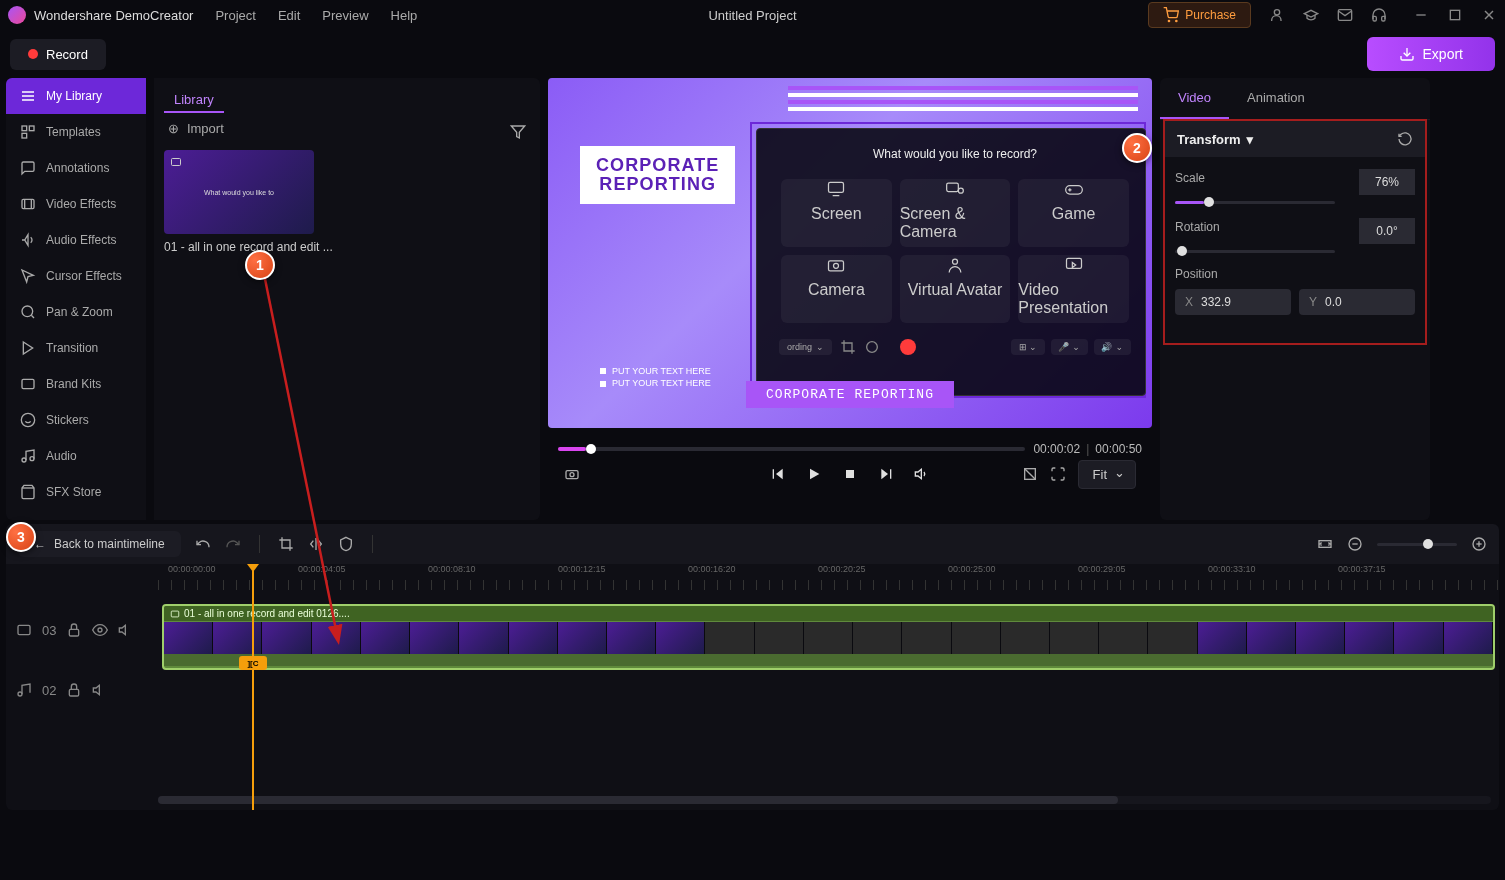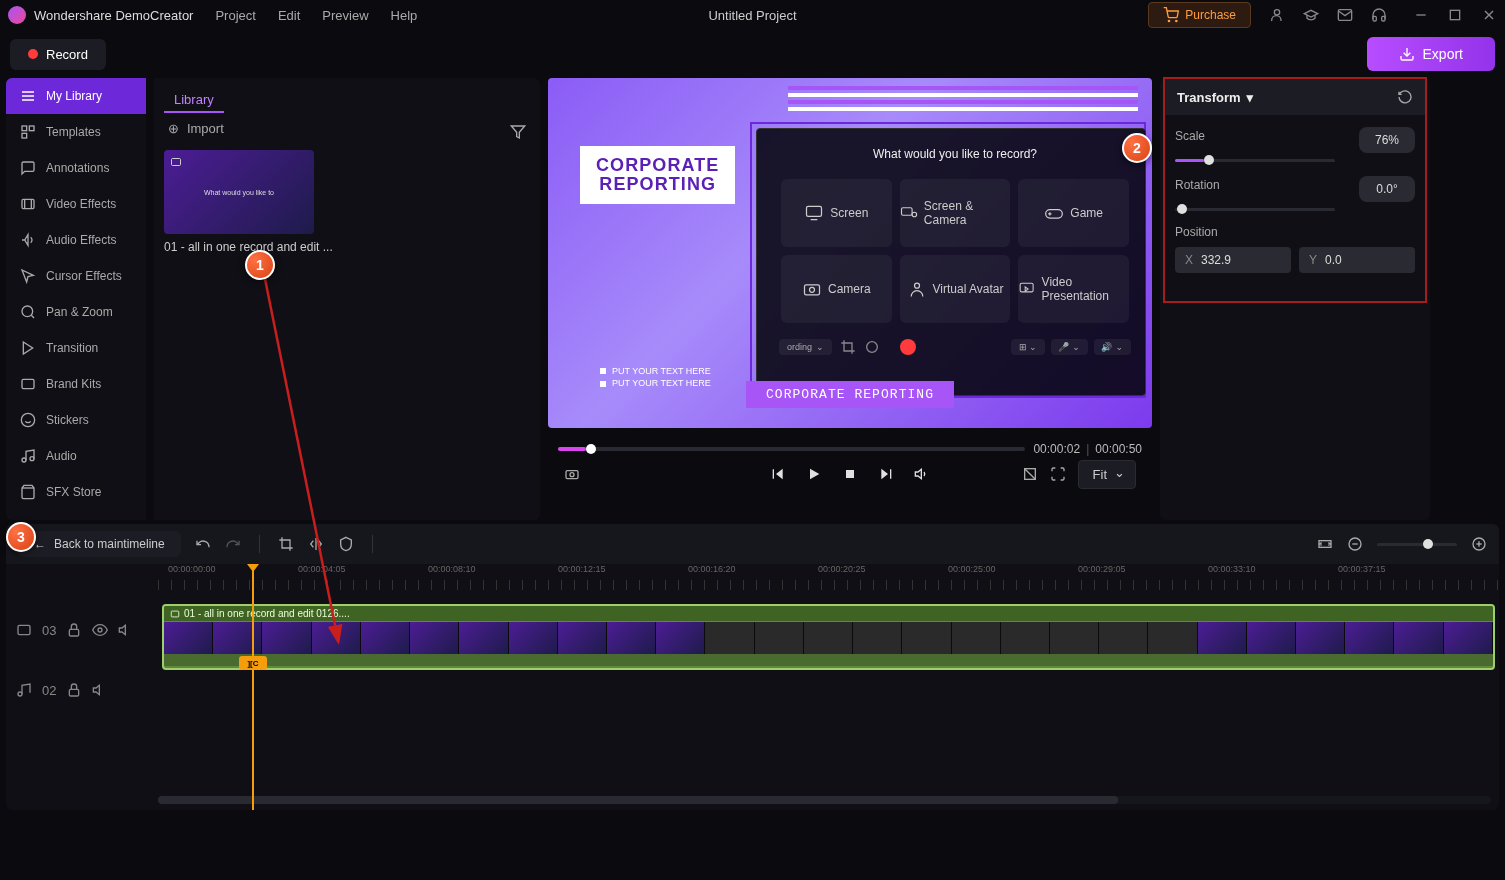--- a/index.html
+++ b/index.html
@@ -41,21 +41,21 @@
 .clip-thumb { width: 150px; height: 84px; background: linear-gradient(135deg, #4c1d95, #1e1b4b); border-radius: 4px; margin-top: 6px; display: flex; align-items: center; justify-content: center; font-size: 7px; color: #ddd; position: relative; }
 .clip-name { margin-top: 6px; color: #ccc; font-size: 12px; }
 
 
 .preview-panel { width: 604px; display: flex; flex-direction: column; gap: 8px; }
 .preview-canvas { height: 350px; background: linear-gradient(135deg, #8b5cf6 0%, #a78bfa 40%, #7c3aed 100%); border-radius: 4px; position: relative; overflow: hidden; }
 .corp-box { position: absolute; left: 32px; top: 68px; background: #fff; padding: 10px 16px; color: #5b21b6; font-weight: 800; font-size: 18px; line-height: 1.05; text-align: center; letter-spacing: 0.06em; }
 .record-overlay { position: absolute; right: 6px; top: 50px; width: 390px; height: 268px; background: rgba(5,5,12,0.88); border: 1px solid #333; border-radius: 4px; padding: 10px 10px 6px 18px; }
 .ov-title { text-align: center; color: #eee; font-size: 12px; margin-bottom: 18px; margin-top: 8px; }
 .ov-grid { display: grid; grid-template-columns: repeat(3, 1fr); gap: 8px; padding: 0 6px; }
-.ov-card { background: rgba(255,255,255,0.05); border-radius: 6px; height: 68px; display: flex; flex-direction: row; align-items: center; justify-content: center; gap: 6px; color: #ccc; font-size: 12px; }
+.ov-card { background: rgba(255,255,255,0.05); border-radius: 6px; height: 68px; display: flex; flex-direction: column; align-items: center; justify-content: flex-start; gap: 6px; color: #ccc; font-size: 16px; }
 .ov-card svg { width: 20px; height: 20px; }
 .ov-toolbar { display: flex; align-items: center; gap: 8px; margin-top: 12px; padding: 4px; }
 .ov-pill { background: rgba(255,255,255,0.06); border-radius: 4px; padding: 3px 8px; font-size: 9px; color: #aaa; display: flex; align-items: center; gap: 4px; }
 .ov-rec { width: 16px; height: 16px; border-radius: 50%; background: #ff3b3b; margin-left: 12px; }
 .corp-label { position: absolute; bottom: 20px; left: 50%; transform: translateX(-50%); background: #a855f7; color: #fff; padding: 6px 20px; font-size: 13px; letter-spacing: 0.08em; font-family: Liberation Mono, monospace; }
 .put-text { position: absolute; left: 52px; bottom: 38px; color: #fff; font-size: 9px; line-height: 1.4; }
 .bars-top { position: absolute; right: 14px; top: 8px; width: 350px; }
 .bars-top .bar { height: 4px; background: #fff; margin-bottom: 3px; }
 .bars-top .bar.p { background: #a855f7; }
 .sel-box { position: absolute; right: 6px; top: 44px; width: 396px; height: 276px; border: 2px solid #6d28d9; pointer-events: none; }
@@ -81,21 +81,21 @@
 .props-body { padding: 0; }
 .transform-box { border: 2px solid #a51d1d; margin: -1px 3px 3px 3px; padding: 10px 10px 14px 10px; }
 .t-head { display: flex; align-items: center; justify-content: space-between; background: #1c1c24; margin: -10px -10px 12px -10px; padding: 10px 12px; font-weight: bold; }
 .t-head-left { display: flex; align-items: center; gap: 6px; color: #eee; font-size: 13px; }
 .prop-row { margin-bottom: 14px; }
 .prop-label { color: #aaa; font-size: 12px; margin-bottom: 8px; }
 .prop-inline { display: flex; align-items: center; justify-content: space-between; }
 .slider { flex: 1; height: 3px; background: #2a2a33; border-radius: 2px; position: relative; margin-right: 12px; }
 .slider-fill { position: absolute; left: 0; top: 0; height: 100%; background: #a855f7; border-radius: 2px; }
 .slider-thumb { position: absolute; top: -4px; width: 10px; height: 10px; border-radius: 50%; background: #e0e0e0; }
-.val-box { background: #2a2a33; color: #ddd; padding: 6px 12px; border-radius: 8px; min-width: 56px; text-align: center; font-size: 12px; }
+.val-box { background: #2a2a33; color: #ddd; padding: 6px 12px; border-radius: 0; min-width: 56px; text-align: center; font-size: 12px; }
 .pos-row { display: flex; gap: 8px; }
 .pos-input { flex: 1; background: #2a2a33; border-radius: 4px; padding: 6px 10px; color: #ddd; font-size: 12px; display: flex; gap: 8px; }
 .pos-input span:first-child { color: #888; }
 
 
 .tl-area { height: 300px; padding: 4px 6px; position: relative; }
 .tl-toolbar { height: 40px; background: #16161d; border-radius: 6px 6px 0 0; display: flex; align-items: center; padding: 0 12px; gap: 14px; }
 .back-btn { background: #1c1c24; border-radius: 6px; padding: 6px 16px; color: #ccc; display: flex; align-items: center; gap: 8px; cursor: pointer; font-size: 12px; }
 .tl-sep { width: 1px; height: 18px; background: #333; margin: 0 4px; }
 .tl-toolbar-right { margin-left: auto; display: flex; align-items: center; gap: 14px; }
@@ -446,20 +446,24 @@
           <svg class="ic" viewBox="0 0 24 24" fill="none" stroke="currentColor" stroke-width="2">
               <path d="M8 3H5a2 2 0 0 0-2 2v3M16 3h3a2 2 0 0 1 2 2v3M8 21H5a2 2 0 0 1-2-2v-3M16 21h3a2 2 0 0 0 2-2v-3"></path>
             </svg>
           <div class="fit-dd"><span>Fit</span></div>
         </div>
       </div>
     </div>
   </div>
 
   <div class="props-panel">
+    <div class="props-tabs">
+      <div class="props-tab active">Video</div>
+      <div class="props-tab">Animation</div>
+    </div>
     <div class="props-body">
       <div class="transform-box">
         <div class="t-head">
           <div class="t-head-left">
             <span>Transform</span>
             <span>▾</span>
           </div>
           <svg class="ic" viewBox="0 0 24 24" fill="none" stroke="#aaa" stroke-width="2">
               <path d="M3 12a9 9 0 1 0 3-7l-3 3"></path>
               <path d="M3 4v4h4"></path>

